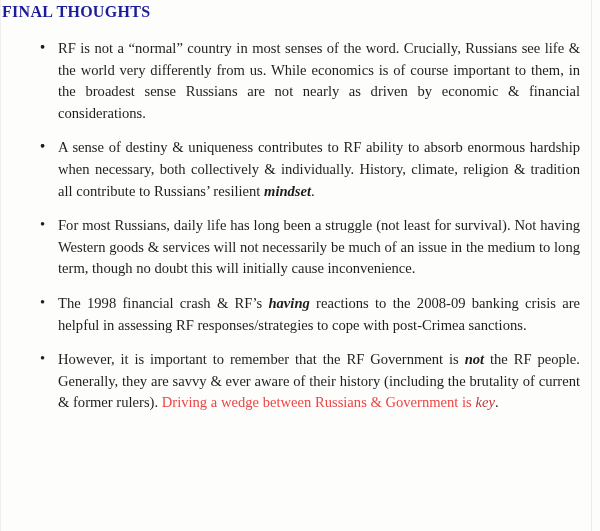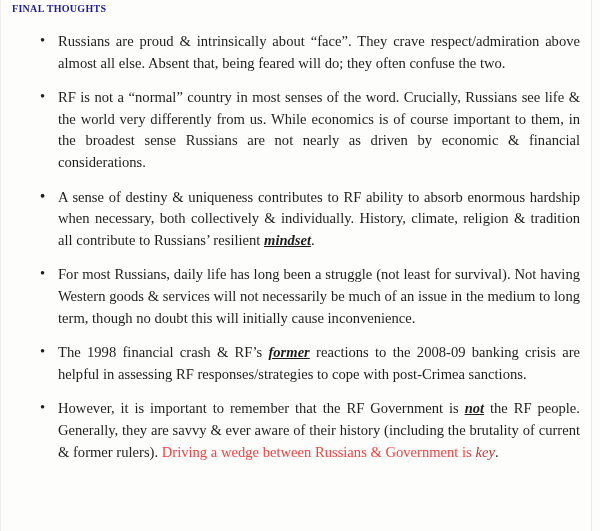--- a/index.html
+++ b/index.html
@@ -19,22 +19,22 @@
     border-left: 1px solid #f0efee;
   }
   .page::after {
     content: "";
     position: absolute;
     top: 0; right: 8px;
     width: 1px; height: 100%;
     background: #ecebea;
   }
   .doc-title {
-    margin-left: 11px;
-    font-size: 10px;
+    margin-left: 1px;
+    font-size: 16px;
     font-weight: bold;
     letter-spacing: 0.3px;
     color: #1c1c99;
   }
   .bullet-list {
     list-style: none;
     margin: 17px 20px 0 37px;
   }
   .bullet-item {
     position: relative;
@@ -46,31 +46,31 @@
     color: #1e1e1e;
   }
   .bullet-item:last-child { margin-bottom: 0; }
   .bullet-marker {
     position: absolute;
     left: 2px;
     top: -1px;
     color: #1e1e1e;
   }
   .seg-normal { }
-  .seg-bold-italic { font-weight: bold; font-style: italic; text-decoration: underline; }
+  .seg-bold-italic { font-weight: bold; font-style: italic; }
   .seg-red { color: #ef4444; }
   .seg-red-bold-italic { color: #bd3737; font-weight: normal; font-style: italic; }
 </style>
 </head>
 <body>
 
 <div class="page">
   <h1 class="doc-title">FINAL THOUGHTS</h1>
   <ul class="bullet-list">
-      <li class="bullet-item"><span class="bullet-marker">•</span><span class="seg-normal">Russians are proud &amp; intrinsically about “face”. They crave respect/admiration above almost all else. Absent that, being feared will do; they often confuse the two.</span></li>
+      <li class="bullet-item"><span class="bullet-marker">•</span></li>
       <li class="bullet-item"><span class="bullet-marker">•</span><span class="seg-normal">RF is not a “normal” country in most senses of the word. Crucially, Russians see life &amp; the world very differently from us. While economics is of course important to them, in the broadest sense Russians are not nearly as driven by economic &amp; financial considerations.</span></li>
       <li class="bullet-item"><span class="bullet-marker">•</span></li>
       <li class="bullet-item"><span class="bullet-marker">•</span><span class="seg-normal">A sense of destiny &amp; uniqueness contributes to RF ability to absorb enormous hardship when necessary, both collectively &amp; individually. History, climate, religion &amp; tradition all contribute to Russians’ resilient </span><span class="seg-bold-italic">mindset</span><span class="seg-normal">.</span></li>
       <li class="bullet-item"><span class="bullet-marker">•</span><span class="seg-normal">For most Russians, daily life has long been a struggle (not least for survival). Not having Western goods &amp; services will not necessarily be much of an issue in the medium to long term, though no doubt this will initially cause inconvenience.</span></li>
-      <li class="bullet-item"><span class="bullet-marker">•</span><span class="seg-normal">The 1998 financial crash &amp; RF’s </span><span class="seg-bold-italic">former</span><span class="seg-normal"> reactions to the 2008-09 banking crisis are helpful in assessing RF responses/strategies to cope with post-Crimea sanctions.</span></li>
+      <li class="bullet-item"><span class="bullet-marker">•</span><span class="seg-normal">The 1998 financial crash &amp; RF’s </span><span class="seg-bold-italic">having</span><span class="seg-normal"> reactions to the 2008-09 banking crisis are helpful in assessing RF responses/strategies to cope with post-Crimea sanctions.</span></li>
       <li class="bullet-item"><span class="bullet-marker">•</span><span class="seg-normal">However, it is important to remember that the RF Government is </span><span class="seg-bold-italic">not</span><span class="seg-normal"> the RF people. Generally, they are savvy &amp; ever aware of their history (including the brutality of current &amp; former rulers). </span><span class="seg-red">Driving a wedge between Russians &amp; Government is </span><span class="seg-red-bold-italic">key</span><span class="seg-normal">.</span></li>
     </ul>
 </div>
 
 </body></html>

